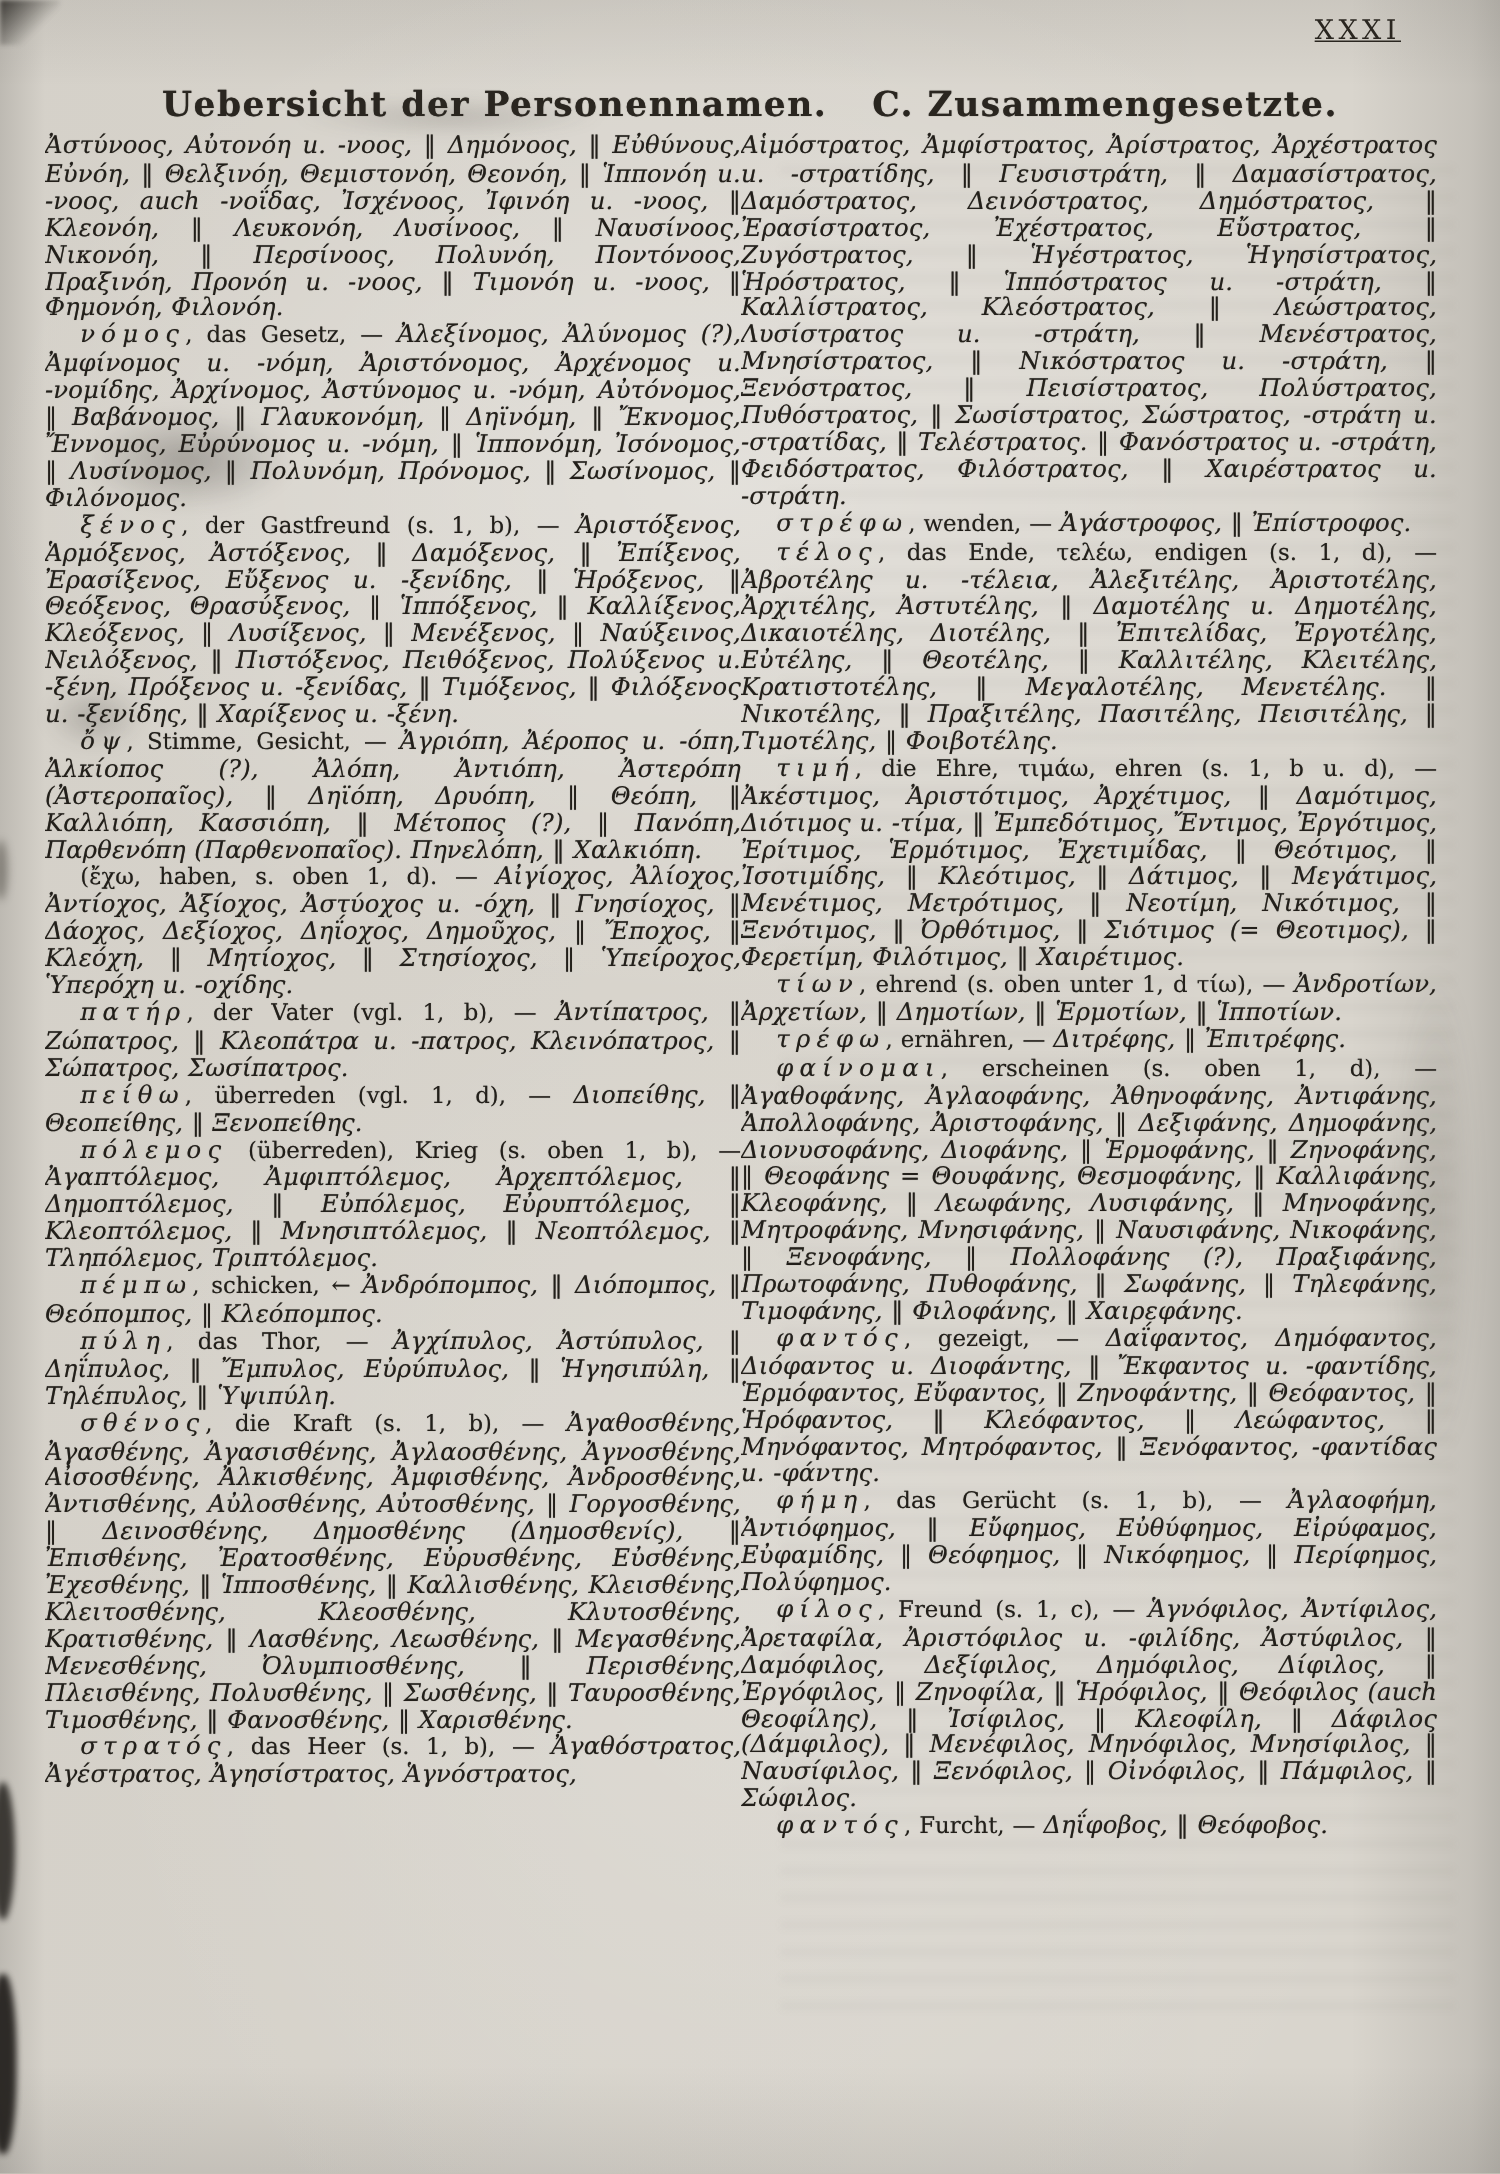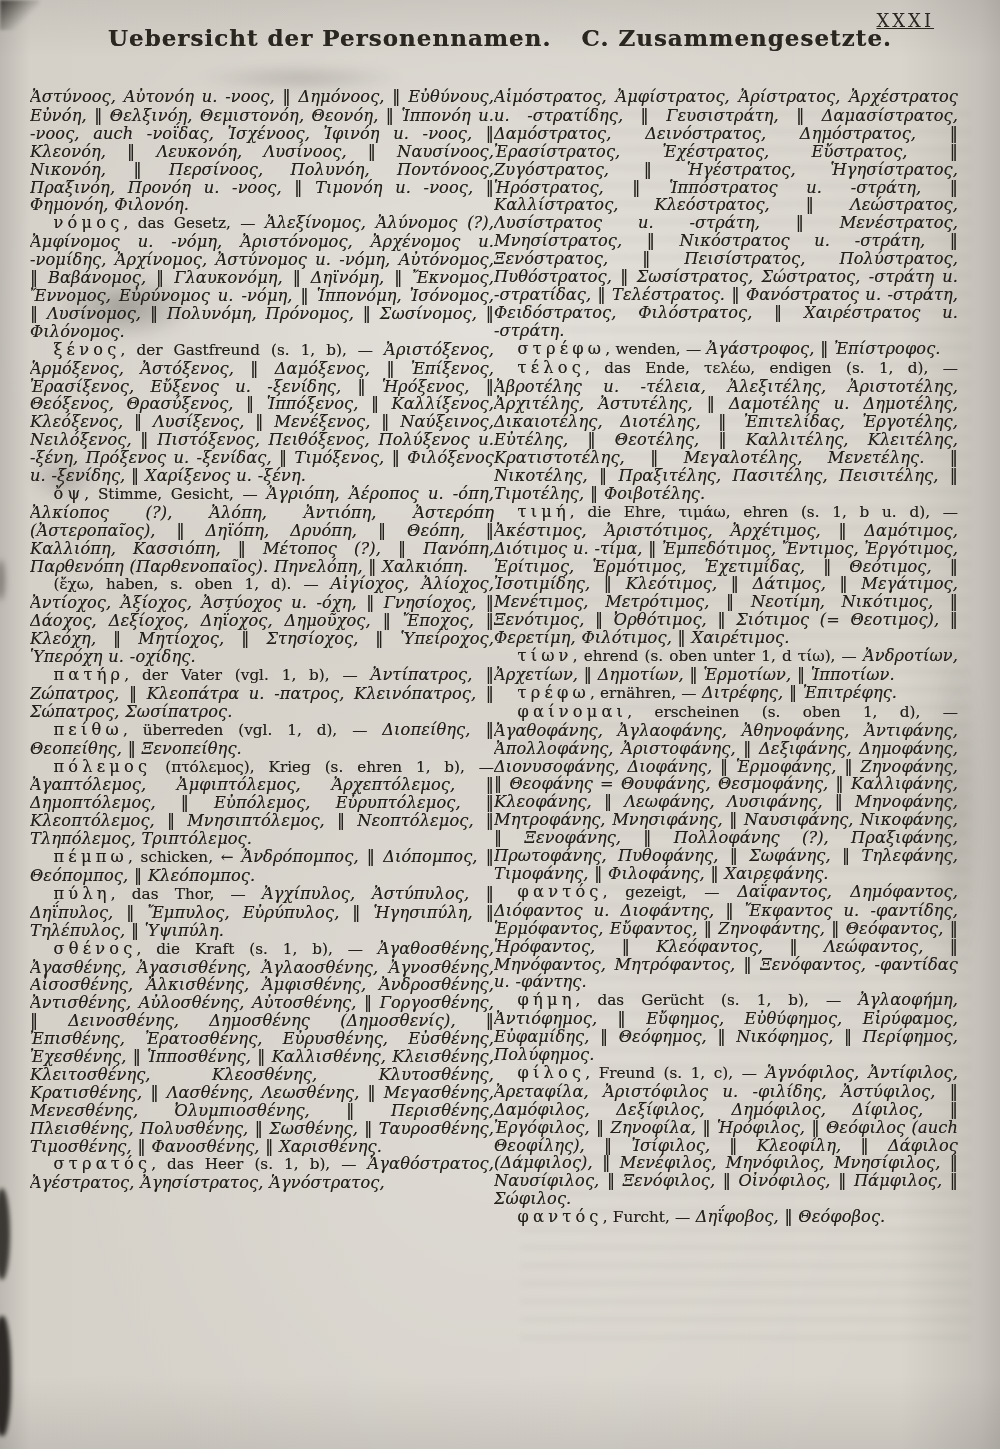--- a/index.html
+++ b/index.html
@@ -41,36 +41,36 @@
   .ghost-bleed { left:520px; top:110px; width:450px; height:1240px; opacity:0.55;
     background:repeating-linear-gradient(to bottom, rgba(100,96,90,0.07) 0px, rgba(100,96,90,0.07) 7px, rgba(100,96,90,0) 7px, rgba(100,96,90,0) 18px);
     filter:blur(2.5px); }
   .stain-right { right:8px; top:600px; width:70px; height:420px;
     background:radial-gradient(closest-side, rgba(90,86,78,0.18), rgba(90,86,78,0) 80%);
     filter:blur(6px); }
 
   
   .header { position:relative; padding-top:24px; height:60px; }
   .title-line { text-align:center; font-weight:bold; font-size:23px; letter-spacing:1px;
-    color:#2a2620; text-shadow:0 0 0.6px rgba(42,38,32,0.7); }
+    color:#2a2620; text-shadow:0 0 0.6px rgba(42,38,32,0.7);margin-top:32px; }
   .title-part-left { margin-right:30px; }
   .pagenum { position:absolute; top:10px; right:66px; font-size:18px; letter-spacing:3px;
     color:#2a2620;text-decoration:underline; }
 
   
   .columns { display:flex; padding:4px 16px 0 30px; }
   .col { width:464px; overflow:hidden; }
   p.entry {
     margin:0; text-align:justify; text-indent:1.45em;
     font-size:16.2px; line-height:17.9px;
     letter-spacing:0.1px; word-spacing:0.5px;
     text-shadow:0 0 0.5px rgba(30,27,22,0.55);
   }
   p.cont { text-indent:0; }
-  .lead  { letter-spacing:0.26em; }
+  .lead  { font-style:italic; letter-spacing:0.26em; }
   .gloss { font-weight:normal; font-size:0.94em; letter-spacing:0; }
   .names { font-style:italic; }
 </style>
 </head>
 <body>
 
 <div class="page">
 
   <div class="artifact corner-mark"></div>
   <div class="artifact spine-blob-1"></div>
@@ -92,21 +92,21 @@
   <div class="columns">
 
     <div class="col">
       <p class="entry cont"><span class="lead"></span><span class="gloss"></span><span class="names">Ἀστύνοος, Αὐτονόη u. -νοος, ‖ Δημόνοος, ‖ Εὐθύνους, Εὐνόη, ‖ Θελξινόη, Θεμιστονόη, Θεονόη, ‖ Ἱππονόη u. -νοος, auch -νοΐδας, Ἰσχένοος, Ἰφινόη u. -νοος, ‖ Κλεονόη, ‖ Λευκονόη, Λυσίνοος, ‖ Ναυσίνοος, Νικονόη, ‖ Περσίνοος, Πολυνόη, Ποντόνοος, Πραξινόη, Προνόη u. -νοος, ‖ Τιμονόη u. -νοος, ‖ Φημονόη, Φιλονόη.</span></p>
       <p class="entry"><span class="lead">νόμος</span><span class="gloss">, das Gesetz, — </span><span class="names">Ἀλεξίνομος, Ἀλύνομος (?), Ἀμφίνομος u. -νόμη, Ἀριστόνομος, Ἀρχένομος u. -νομίδης, Ἀρχίνομος, Ἀστύνομος u. -νόμη, Αὐτόνομος, ‖ Βαβάνομος, ‖ Γλαυκονόμη, ‖ Δηϊνόμη, ‖ Ἔκνομος, Ἔννομος, Εὐρύνομος u. -νόμη, ‖ Ἱππονόμη, Ἰσόνομος, ‖ Λυσίνομος, ‖ Πολυνόμη, Πρόνομος, ‖ Σωσίνομος, ‖ Φιλόνομος.</span></p>
       <p class="entry"><span class="lead">ξένος</span><span class="gloss">, der Gastfreund (s. 1, b), — </span><span class="names">Ἀριστόξενος, Ἁρμόξενος, Ἀστόξενος, ‖ Δαμόξενος, ‖ Ἐπίξενος, Ἐρασίξενος, Εὔξενος u. -ξενίδης, ‖ Ἡρόξενος, ‖ Θεόξενος, Θρασύξενος, ‖ Ἱππόξενος, ‖ Καλλίξενος, Κλεόξενος, ‖ Λυσίξενος, ‖ Μενέξενος, ‖ Ναύξεινος, Νειλόξενος, ‖ Πιστόξενος, Πειθόξενος, Πολύξενος u. -ξένη, Πρόξενος u. -ξενίδας, ‖ Τιμόξενος, ‖ Φιλόξενος u. -ξενίδης, ‖ Χαρίξενος u. -ξένη.</span></p>
       <p class="entry"><span class="lead">ὄψ</span><span class="gloss">, Stimme, Gesicht, — </span><span class="names">Ἀγριόπη, Ἀέροπος u. -όπη, Ἀλκίοπος (?), Ἀλόπη, Ἀντιόπη, Ἀστερόπη (Ἀστεροπαῖος), ‖ Δηϊόπη, Δρυόπη, ‖ Θεόπη, ‖ Καλλιόπη, Κασσιόπη, ‖ Μέτοπος (?), ‖ Πανόπη, Παρθενόπη (Παρθενοπαῖος). Πηνελόπη, ‖ Χαλκιόπη.</span></p>
       <p class="entry"><span class="lead"></span><span class="gloss">(ἔχω, haben, s. oben 1, d). — </span><span class="names">Αἰγίοχος, Ἀλίοχος, Ἀντίοχος, Ἀξίοχος, Ἀστύοχος u. -όχη, ‖ Γνησίοχος, ‖ Δάοχος, Δεξίοχος, Δηΐοχος, Δημοῦχος, ‖ Ἔποχος, ‖ Κλεόχη, ‖ Μητίοχος, ‖ Στησίοχος, ‖ Ὑπείροχος, Ὑπερόχη u. -οχίδης.</span></p>
       <p class="entry"><span class="lead">πατήρ</span><span class="gloss">, der Vater (vgl. 1, b), — </span><span class="names">Ἀντίπατρος, ‖ Ζώπατρος, ‖ Κλεοπάτρα u. -πατρος, Κλεινόπατρος, ‖ Σώπατρος, Σωσίπατρος.</span></p>
       <p class="entry"><span class="lead">πείθω</span><span class="gloss">, überreden (vgl. 1, d), — </span><span class="names">Διοπείθης, ‖ Θεοπείθης, ‖ Ξενοπείθης.</span></p>
-      <p class="entry"><span class="lead">πόλεμος</span><span class="gloss"> (πτόλεμος), Krieg (s. ehren 1, b), — </span><span class="names">Ἀγαπτόλεμος, Ἀμφιπτόλεμος, Ἀρχεπτόλεμος, ‖ Δημοπτόλεμος, ‖ Εὐπόλεμος, Εὐρυπτόλεμος, ‖ Κλεοπτόλεμος, ‖ Μνησιπτόλεμος, ‖ Νεοπτόλεμος, ‖ Τληπόλεμος, Τριπτόλεμος.</span></p>
+      <p class="entry"><span class="lead">πόλεμος</span><span class="gloss"> (überreden), Krieg (s. oben 1, b), — </span><span class="names">Ἀγαπτόλεμος, Ἀμφιπτόλεμος, Ἀρχεπτόλεμος, ‖ Δημοπτόλεμος, ‖ Εὐπόλεμος, Εὐρυπτόλεμος, ‖ Κλεοπτόλεμος, ‖ Μνησιπτόλεμος, ‖ Νεοπτόλεμος, ‖ Τληπόλεμος, Τριπτόλεμος.</span></p>
       <p class="entry"><span class="lead">πέμπω</span><span class="gloss">, schicken, ← </span><span class="names">Ἀνδρόπομπος, ‖ Διόπομπος, ‖ Θεόπομπος, ‖ Κλεόπομπος.</span></p>
       <p class="entry"><span class="lead">πύλη</span><span class="gloss">, das Thor, — </span><span class="names">Ἀγχίπυλος, Ἀστύπυλος, ‖ Δηΐπυλος, ‖ Ἔμπυλος, Εὐρύπυλος, ‖ Ἡγησιπύλη, ‖ Τηλέπυλος, ‖ Ὑψιπύλη.</span></p>
       <p class="entry"><span class="lead">σθένος</span><span class="gloss">, die Kraft (s. 1, b), — </span><span class="names">Ἀγαθοσθένης, Ἀγασθένης, Ἀγασισθένης, Ἀγλαοσθένης, Ἀγνοσθένης, Αἰσοσθένης, Ἀλκισθένης, Ἀμφισθένης, Ἀνδροσθένης, Ἀντισθένης, Αὐλοσθένης, Αὐτοσθένης, ‖ Γοργοσθένης, ‖ Δεινοσθένης, Δημοσθένης (Δημοσθενίς), ‖ Ἐπισθένης, Ἐρατοσθένης, Εὐρυσθένης, Εὐσθένης, Ἐχεσθένης, ‖ Ἱπποσθένης, ‖ Καλλισθένης, Κλεισθένης, Κλειτοσθένης, Κλεοσθένης, Κλυτοσθένης, Κρατισθένης, ‖ Λασθένης, Λεωσθένης, ‖ Μεγασθένης, Μενεσθένης, Ὀλυμπιοσθένης, ‖ Περισθένης, Πλεισθένης, Πολυσθένης, ‖ Σωσθένης, ‖ Ταυροσθένης, Τιμοσθένης, ‖ Φανοσθένης, ‖ Χαρισθένης.</span></p>
       <p class="entry"><span class="lead">στρατός</span><span class="gloss">, das Heer (s. 1, b), — </span><span class="names">Ἀγαθόστρατος, Ἀγέστρατος, Ἀγησίστρατος, Ἁγνόστρατος,</span></p>
     </div>
 
     <div class="col">
       <p class="entry cont"><span class="lead"></span><span class="gloss"></span><span class="names">Αἱμόστρατος, Ἀμφίστρατος, Ἀρίστρατος, Ἀρχέστρατος u. -στρατίδης, ‖ Γευσιστράτη, ‖ Δαμασίστρατος, Δαμόστρατος, Δεινόστρατος, Δημόστρατος, ‖ Ἐρασίστρατος, Ἐχέστρατος, Εὔστρατος, ‖ Ζυγόστρατος, ‖ Ἡγέστρατος, Ἡγησίστρατος, Ἡρόστρατος, ‖ Ἱππόστρατος u. -στράτη, ‖ Καλλίστρατος, Κλεόστρατος, ‖ Λεώστρατος, Λυσίστρατος u. -στράτη, ‖ Μενέστρατος, Μνησίστρατος, ‖ Νικόστρατος u. -στράτη, ‖ Ξενόστρατος, ‖ Πεισίστρατος, Πολύστρατος, Πυθόστρατος, ‖ Σωσίστρατος, Σώστρατος, -στράτη u. -στρατίδας, ‖ Τελέστρατος. ‖ Φανόστρατος u. -στράτη, Φειδόστρατος, Φιλόστρατος, ‖ Χαιρέστρατος u. -στράτη.</span></p>
       <p class="entry"><span class="lead">στρέφω</span><span class="gloss">, wenden, — </span><span class="names">Ἀγάστροφος, ‖ Ἐπίστροφος.</span></p>
       <p class="entry"><span class="lead">τέλος</span><span class="gloss">, das Ende, τελέω, endigen (s. 1, d), — </span><span class="names">Ἀβροτέλης u. -τέλεια, Ἀλεξιτέλης, Ἀριστοτέλης, Ἀρχιτέλης, Ἀστυτέλης, ‖ Δαμοτέλης u. Δημοτέλης, Δικαιοτέλης, Διοτέλης, ‖ Ἐπιτελίδας, Ἐργοτέλης, Εὐτέλης, ‖ Θεοτέλης, ‖ Καλλιτέλης, Κλειτέλης, Κρατιστοτέλης, ‖ Μεγαλοτέλης, Μενετέλης. ‖ Νικοτέλης, ‖ Πραξιτέλης, Πασιτέλης, Πεισιτέλης, ‖ Τιμοτέλης, ‖ Φοιβοτέλης.</span></p>

